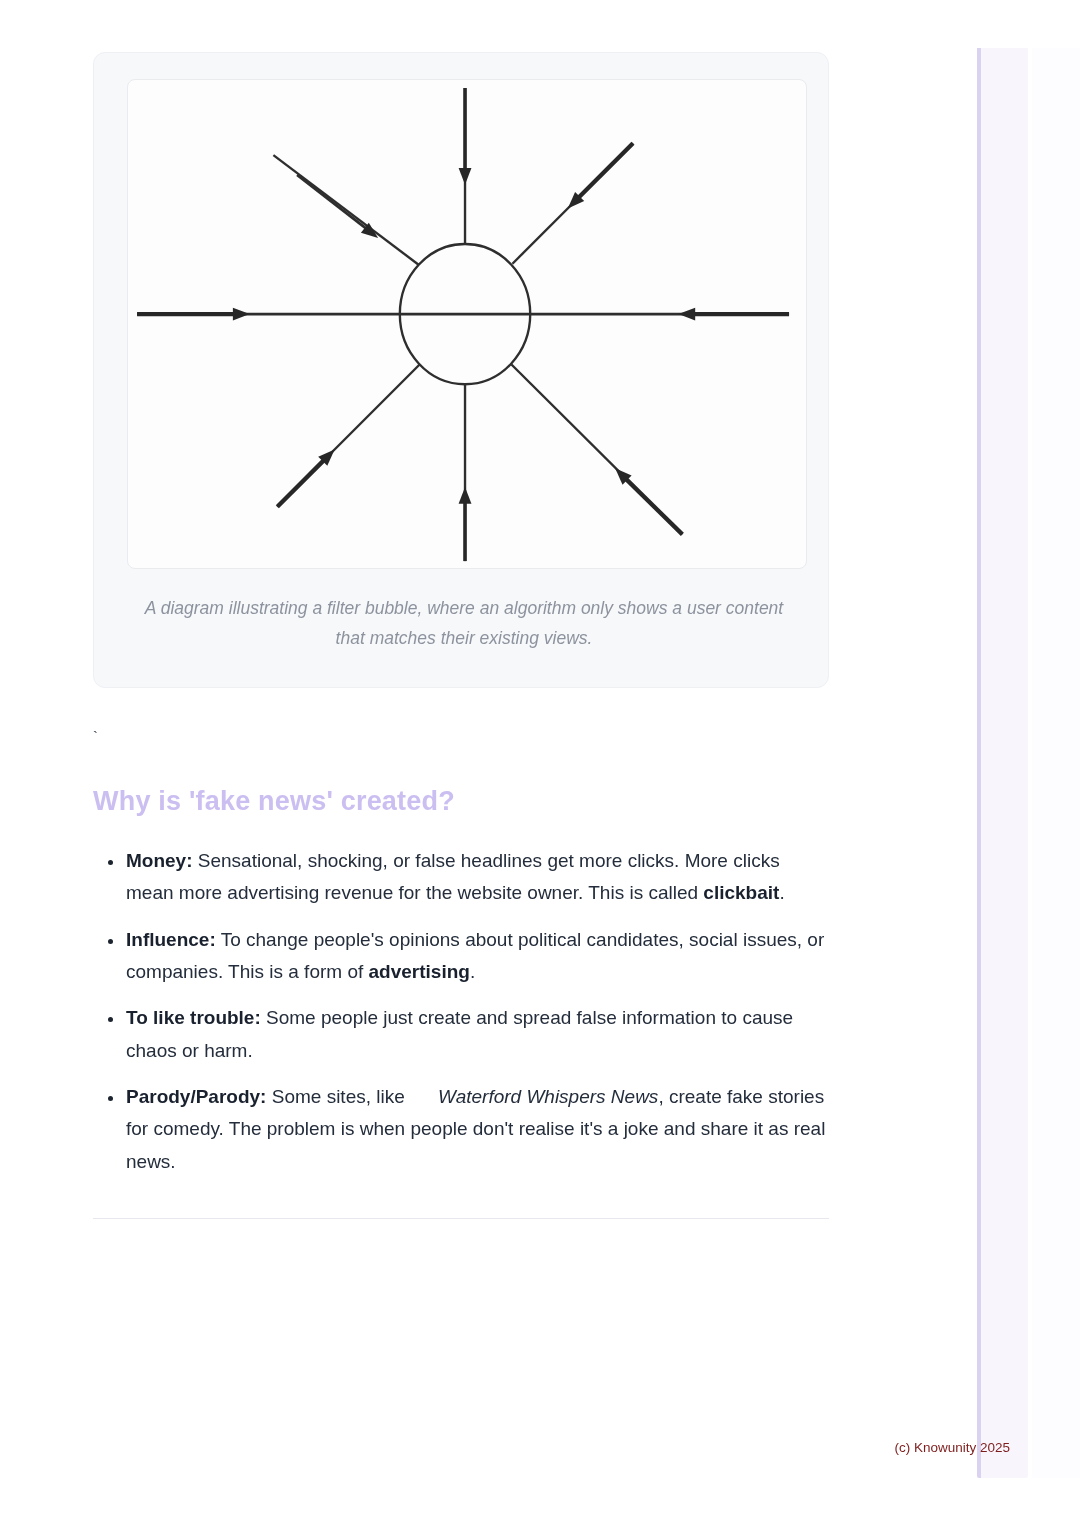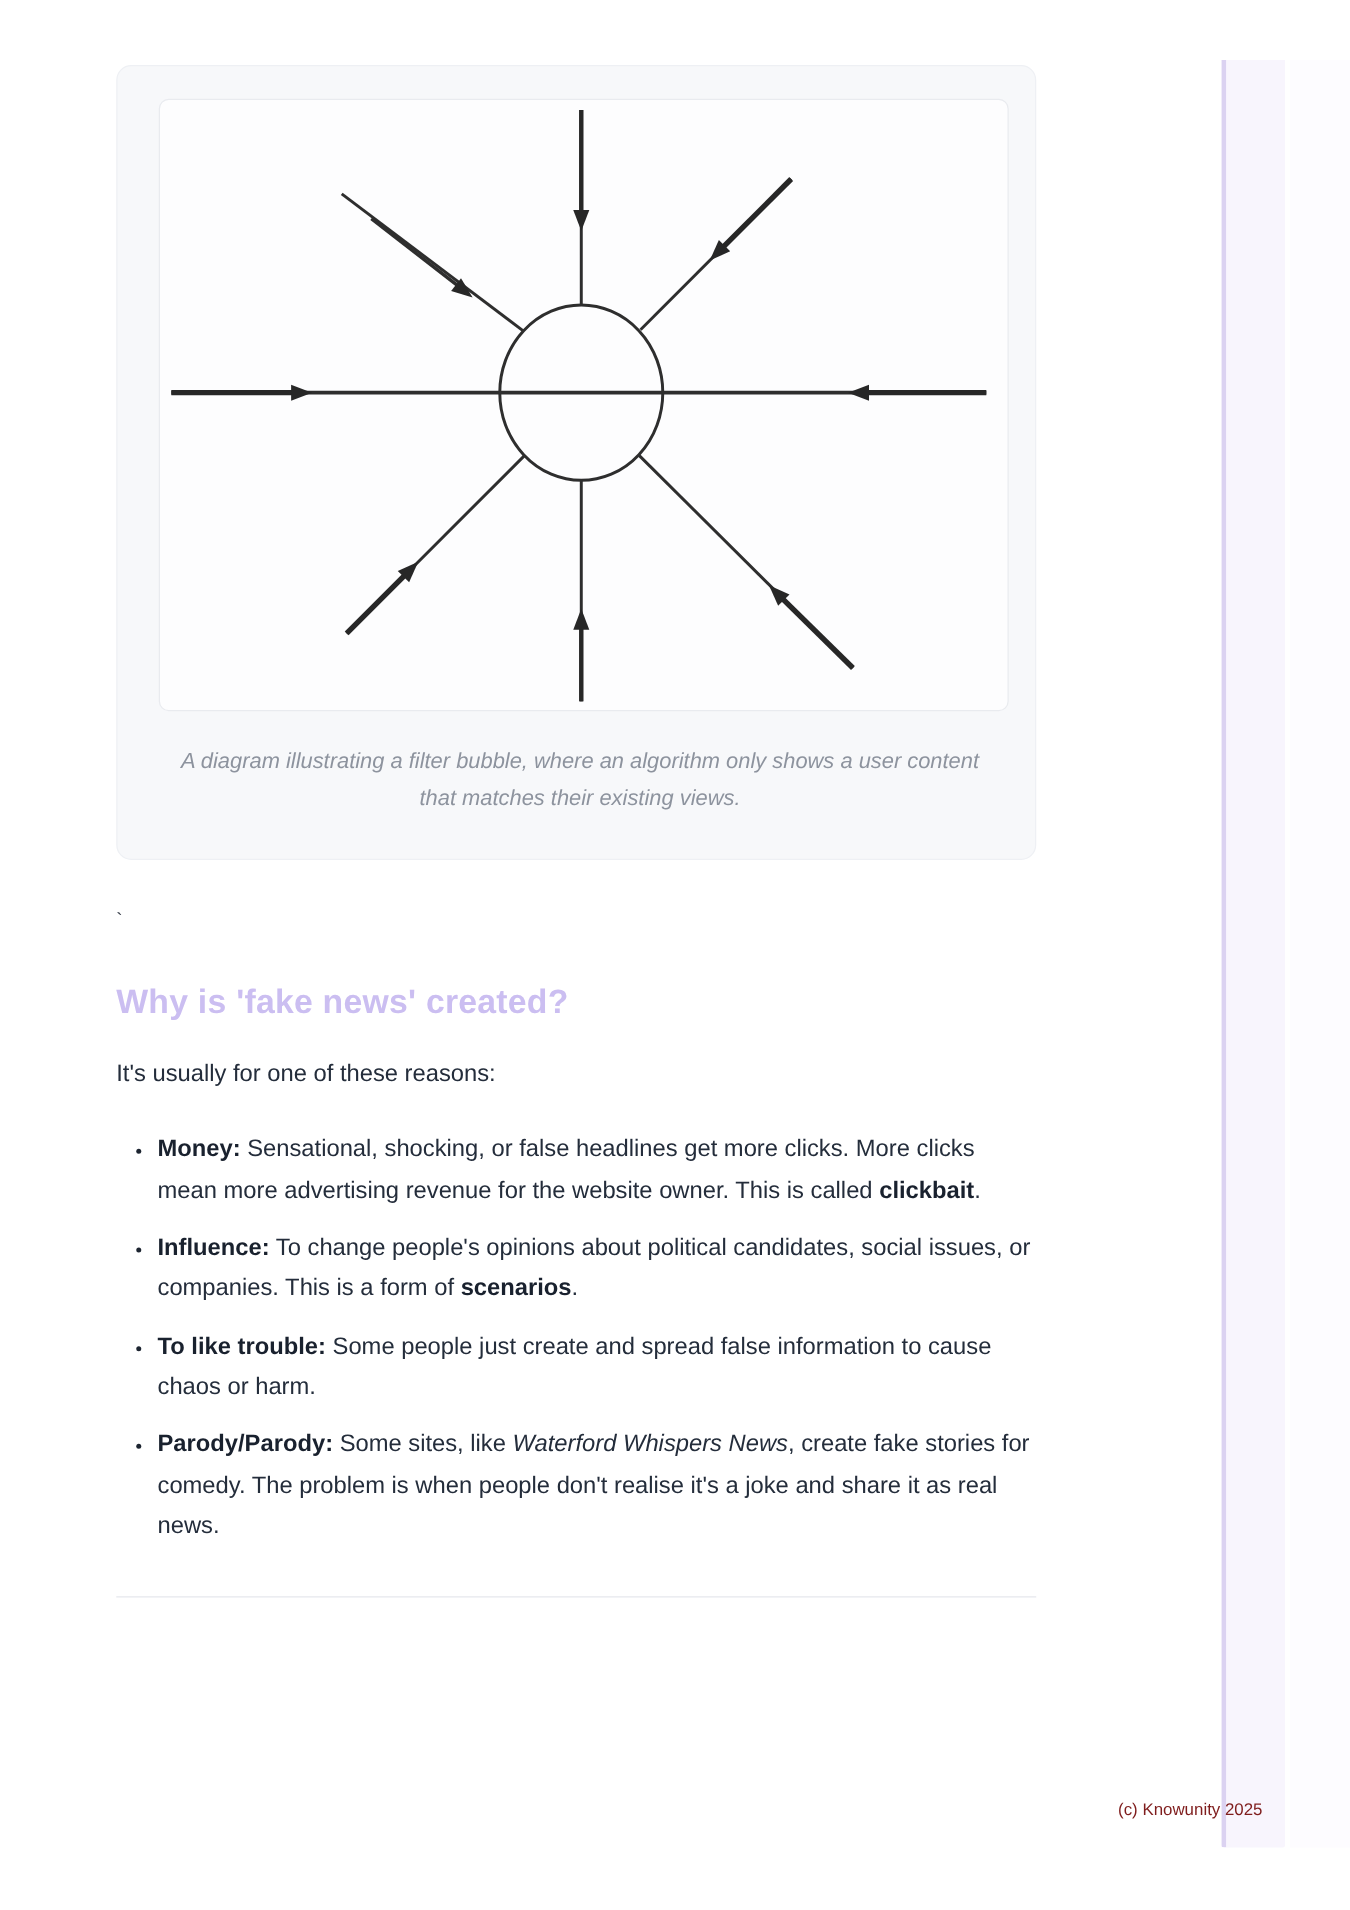--- a/index.html
+++ b/index.html
@@ -96,21 +96,21 @@
   }
   ul.reason-list li {
     font-size: 19px;
     line-height: 1.7;
     margin-bottom: 14px;
     color: #242d3b;
     padding-left: 2px;
   }
   ul.reason-list li::marker { color: #1c2430; font-size: 15px; }
   .b { font-weight: bold; color: #19212e; }
-  .i { font-style: italic; }
+  .i { font-style: italic; margin-left: 28px; }
 
   hr.divider {
     margin-top: 40px;
     border: none;
     border-top: 1px solid #e6e8ed;
     height: 0;
   }
 
   .copyright {
     position: absolute;
@@ -167,25 +167,24 @@
       <line x1="146" y1="76" x2="293" y2="187" class="stroke-thin"></line>
       <line x1="170" y1="96" x2="242" y2="152" class="stroke-thin" style="stroke-width:2.8"></line>
       <polygon class="arrow-head" points="0,0 -17,-6.5 -17,6.5" transform="translate(252,160) rotate(38)"></polygon>
     </svg>
     <figcaption class="figure-caption">A diagram illustrating a filter bubble, where an algorithm only shows a user content that matches their existing views.</figcaption>
   </figure>
 
   <p class="stray">`</p>
 
   <h2 class="section-heading heading-1">Why is 'fake news' created?</h2>
-  <p class="body-text">It's usually for one of these reasons:</p>
 
   <ul class="reason-list">
     <li><span class="b">Money:</span><span> Sensational, shocking, or false headlines get more clicks. More clicks mean more advertising revenue for the website owner. This is called </span><span class="b">clickbait</span><span>.</span></li>
-    <li><span class="b">Influence:</span><span> To change people's opinions about political candidates, social issues, or companies. This is a form of </span><span class="b">scenarios</span><span>.</span></li>
+    <li><span class="b">Influence:</span><span> To change people's opinions about political candidates, social issues, or companies. This is a form of </span><span class="b">advertising</span><span>.</span></li>
     <li><span class="b">To like trouble:</span><span> Some people just create and spread false information to cause chaos or harm.</span></li>
     <li><span class="b">Parody/Parody:</span><span> Some sites, like </span><span class="i">Waterford Whispers News</span><span>, create fake stories for comedy. The problem is when people don't realise it's a joke and share it as real news.</span></li>
   </ul>
 
   <hr class="divider">
 
 
 </div>
 
 <div class="copyright">(c) Knowunity 2025</div>

